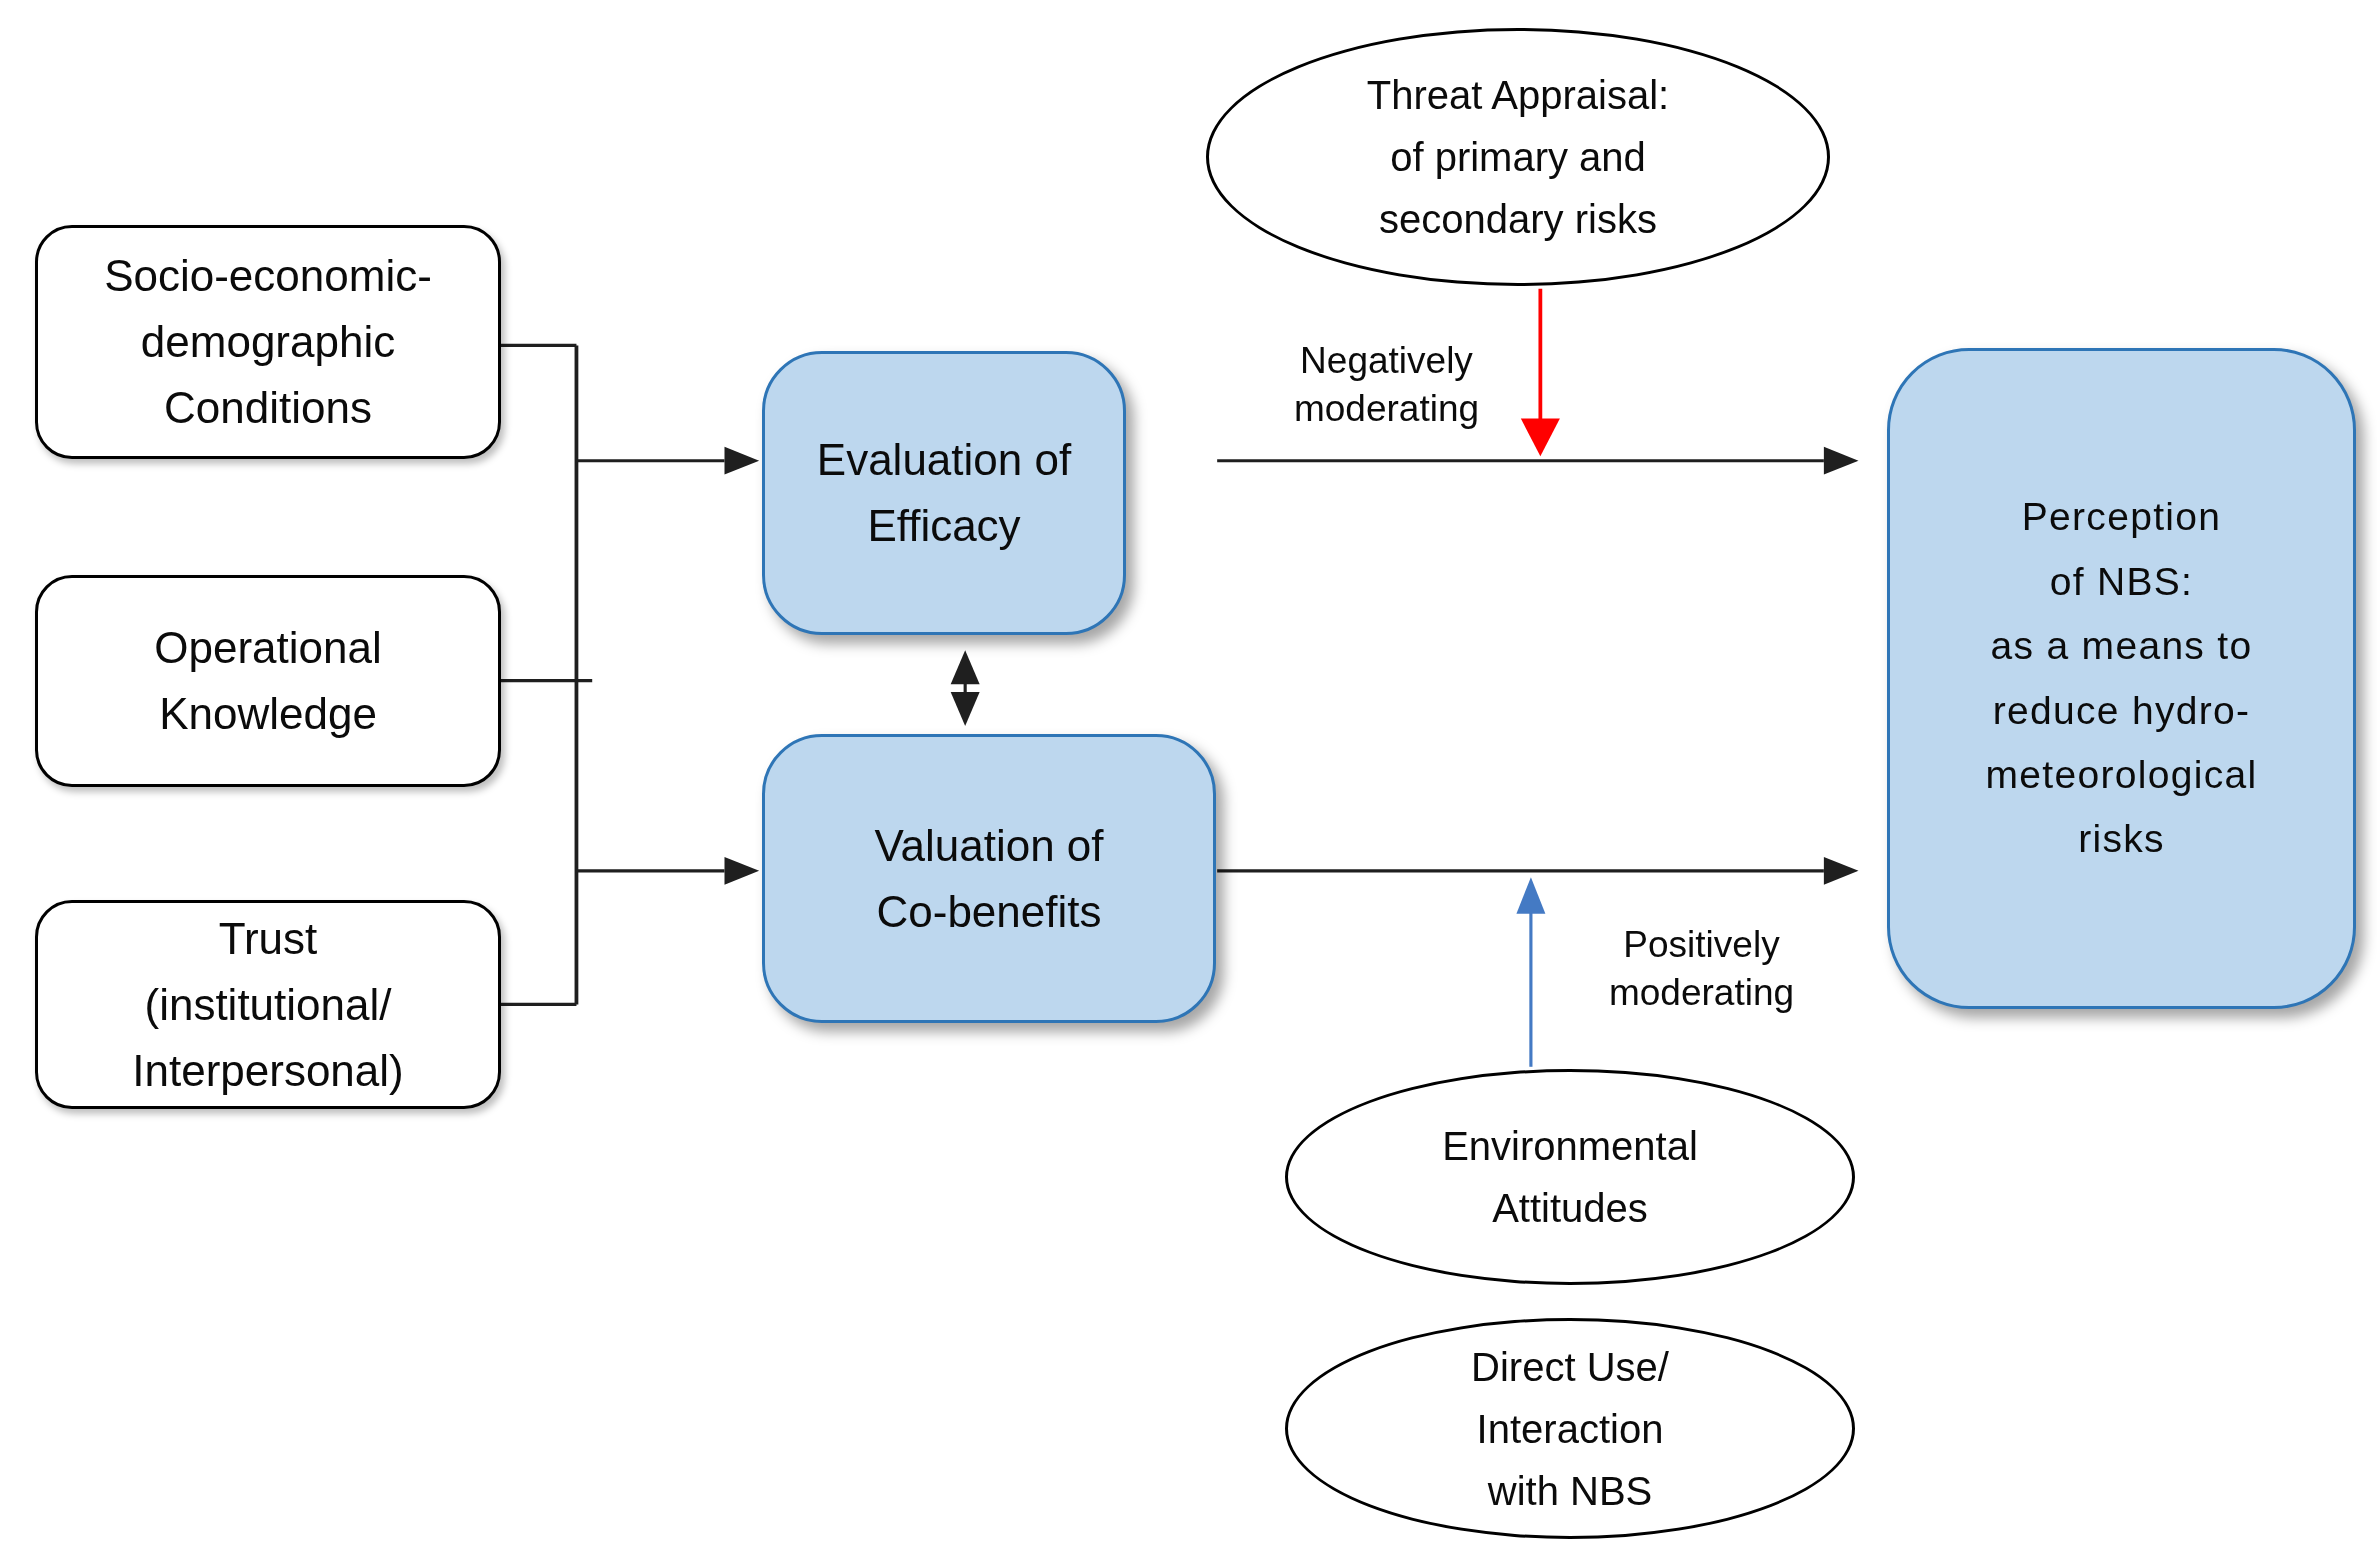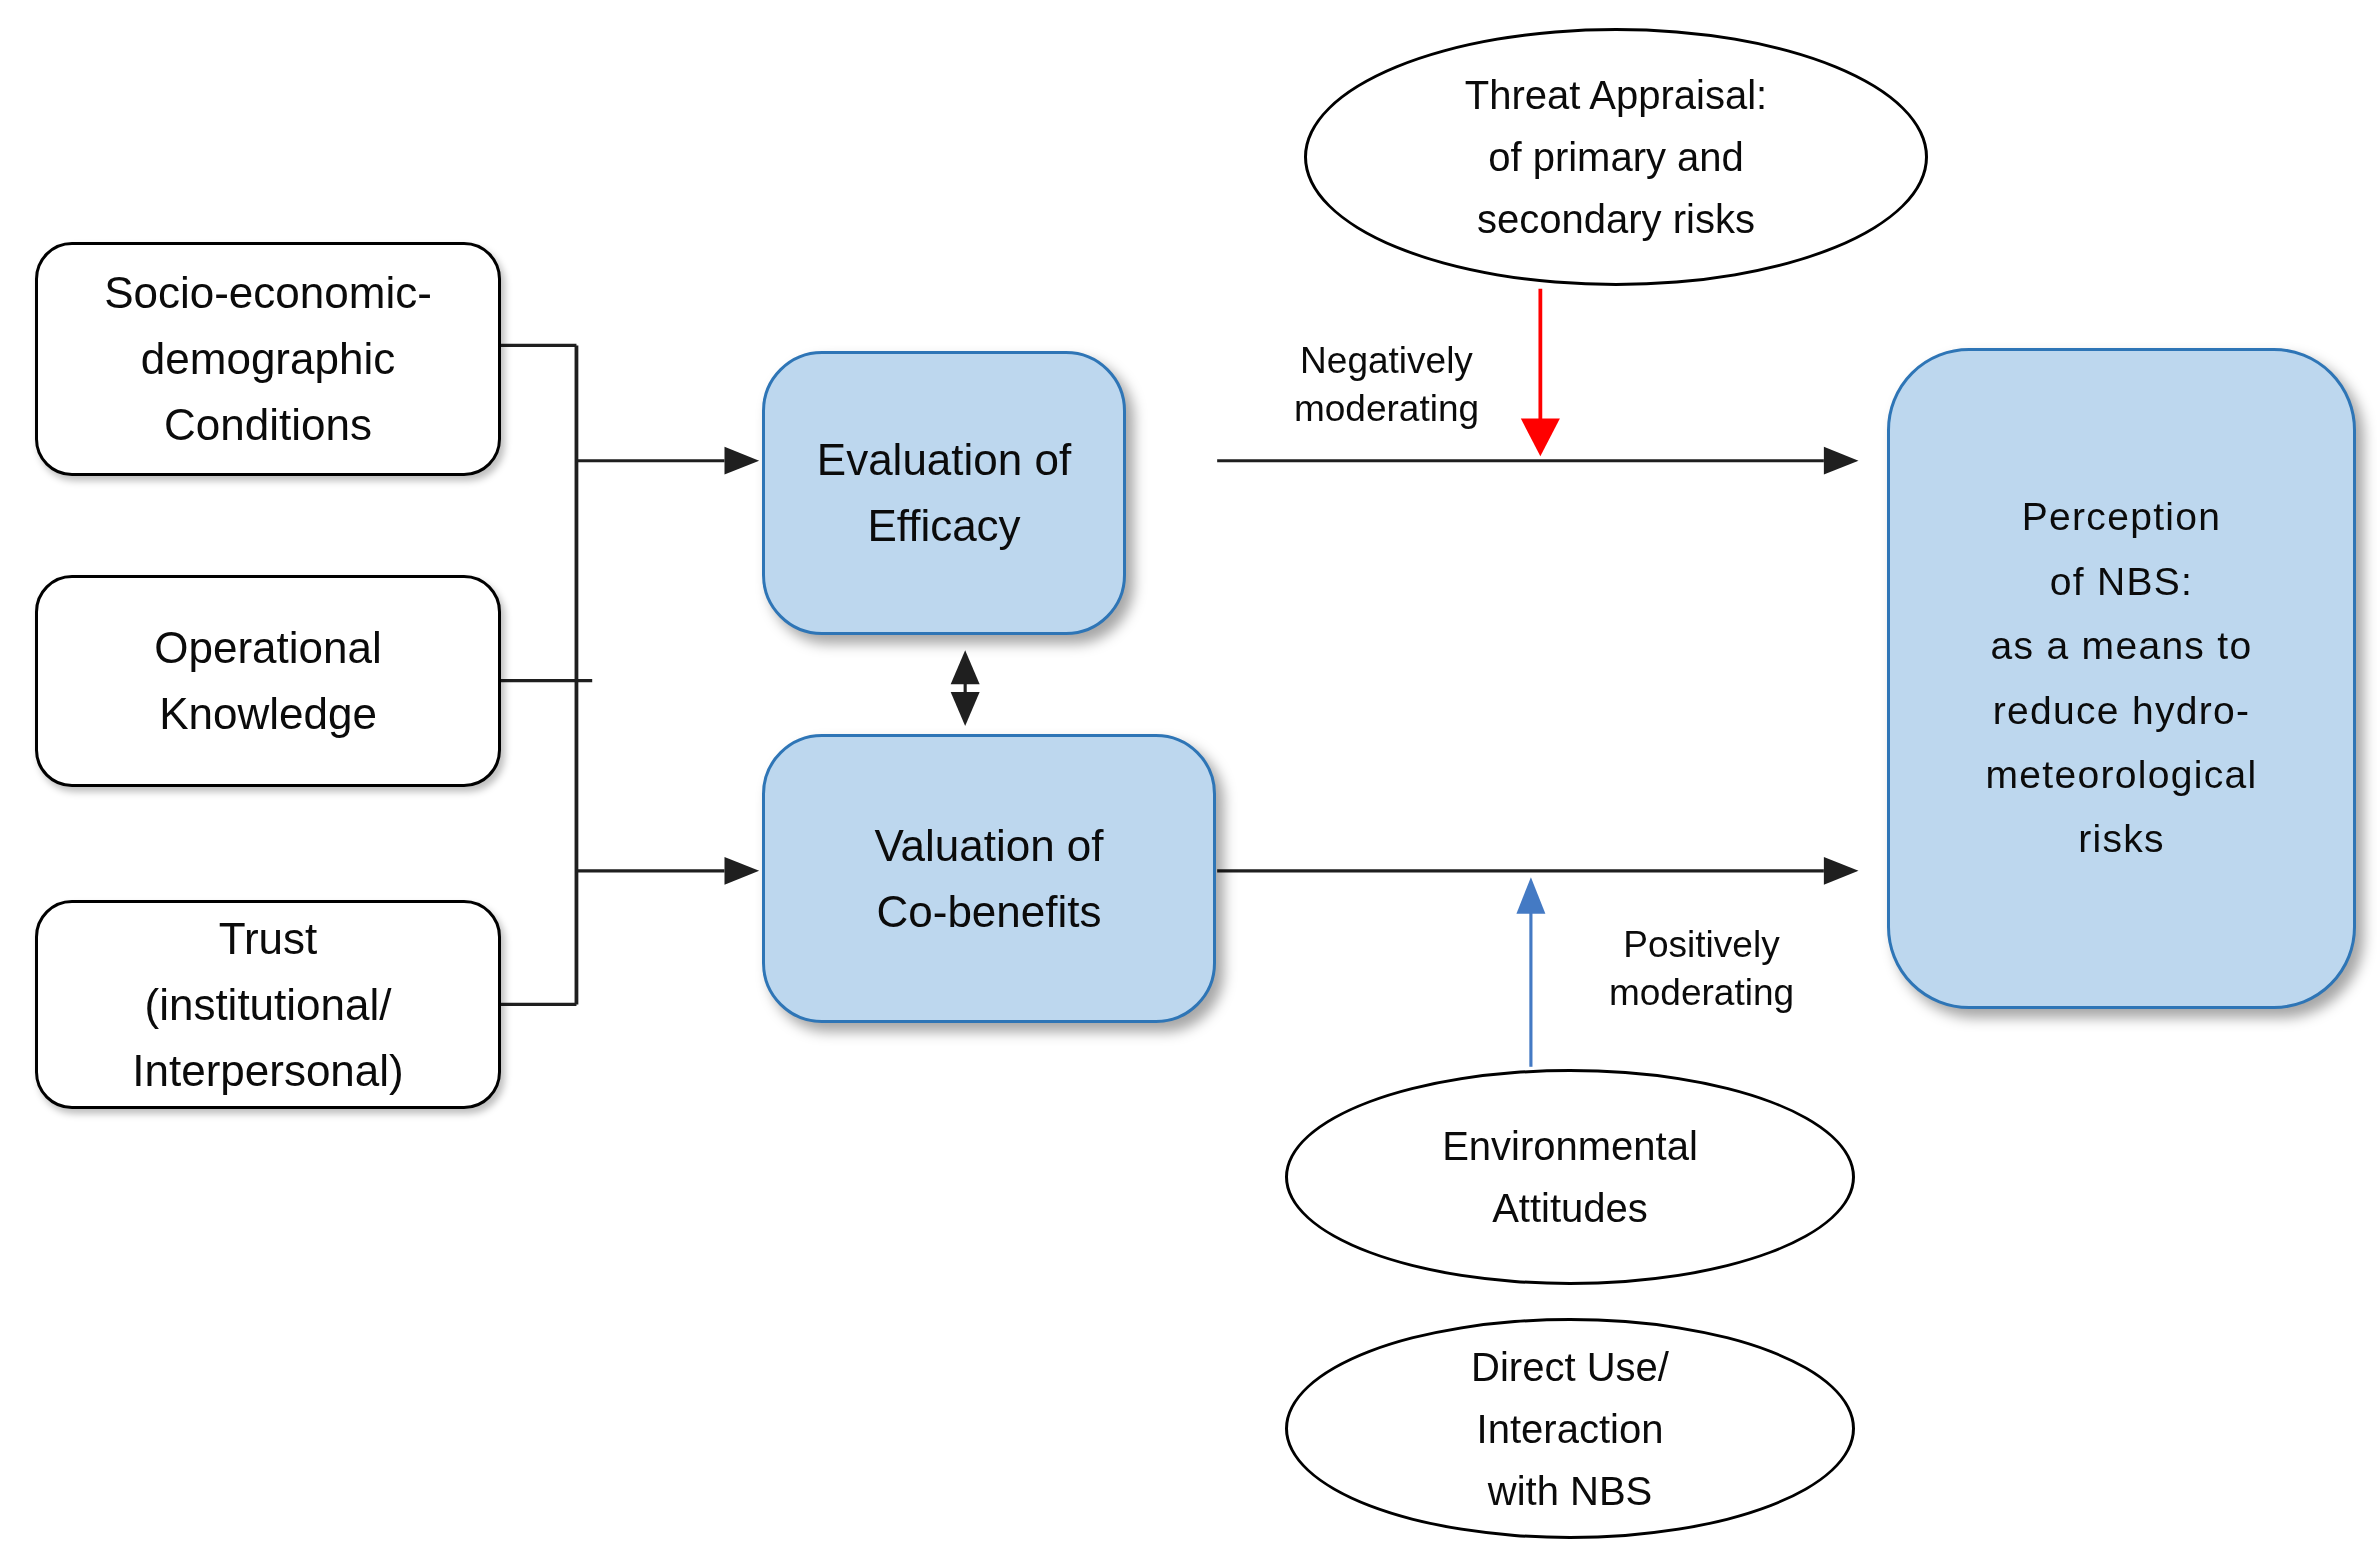--- a/index.html
+++ b/index.html
@@ -97,21 +97,21 @@
     <polygon class="head-black" points="1532,1032 1509,1086 1555,1086"></polygon>
     <polygon class="head-black" points="1532,1152 1509,1098 1555,1098"></polygon>
 
     <path class="wire-red" d="M 2445 458 V 666"></path>
     <polygon class="head-red" points="2445,724 2414,664 2476,664"></polygon>
 
     <path class="wire-blue" d="M 2430 1448 V 1693"></path>
     <polygon class="head-blue" points="2430,1392 2407,1450 2453,1450"></polygon>
   </svg>
 
-  <div class="shape rbox" style="left:35px;top:242px;width:466px;height:234px;">Socio-economic-
+  <div class="shape rbox" style="left:35px;top:225px;width:466px;height:234px;">Socio-economic-
 demographic
 Conditions</div>
 
   <div class="shape rbox" style="left:35px;top:575px;width:466px;height:212px;">Operational
 Knowledge</div>
 
   <div class="shape rbox" style="left:35px;top:900px;width:466px;height:209px;">Trust
 (institutional/
 Interpersonal)</div>
 
@@ -121,21 +121,21 @@
   <div class="shape bbox" style="left:762px;top:734px;width:454px;height:289px;">Valuation of
 Co-benefits</div>
 
   <div class="shape bbox big" style="left:1863px;top:348px;width:469px;height:661px;">Perception
 of NBS:
 as a means to
 reduce hydro-
 meteorological
 risks</div>
 
-  <div class="shape ellipse" style="left:1304px;top:28px;width:624px;height:258px;">Threat Appraisal:
+  <div class="shape ellipse" style="left:1206px;top:28px;width:624px;height:258px;">Threat Appraisal:
 of primary and
 secondary risks</div>
 
   <div class="shape ellipse" style="left:1285px;top:1069px;width:570px;height:216px;">Environmental
 Attitudes</div>
 
   <div class="shape ellipse" style="left:1285px;top:1318px;width:570px;height:221px;">Direct Use/
 Interaction
 with NBS</div>
 

